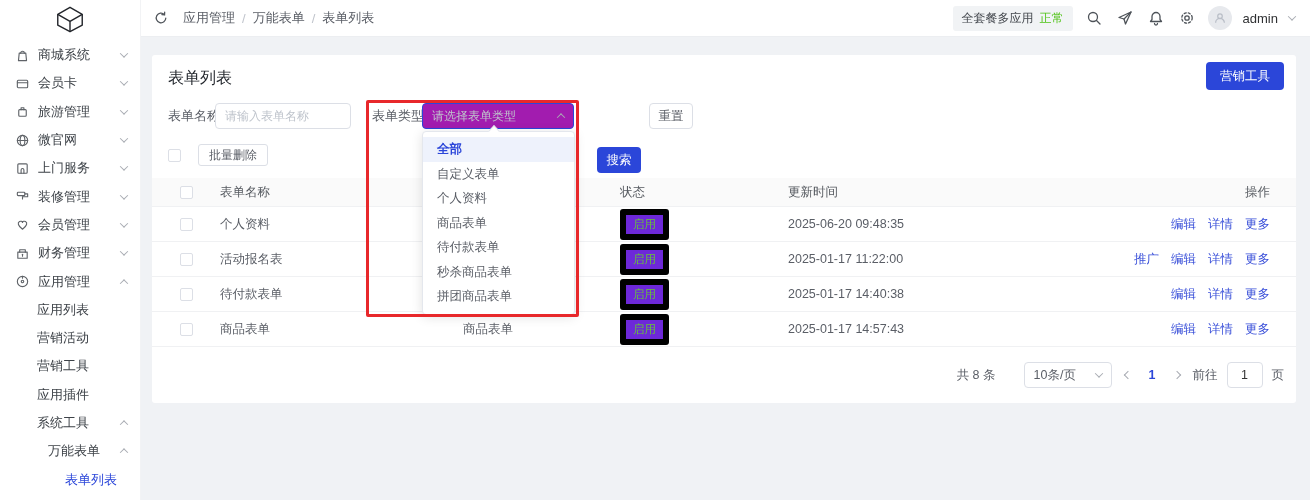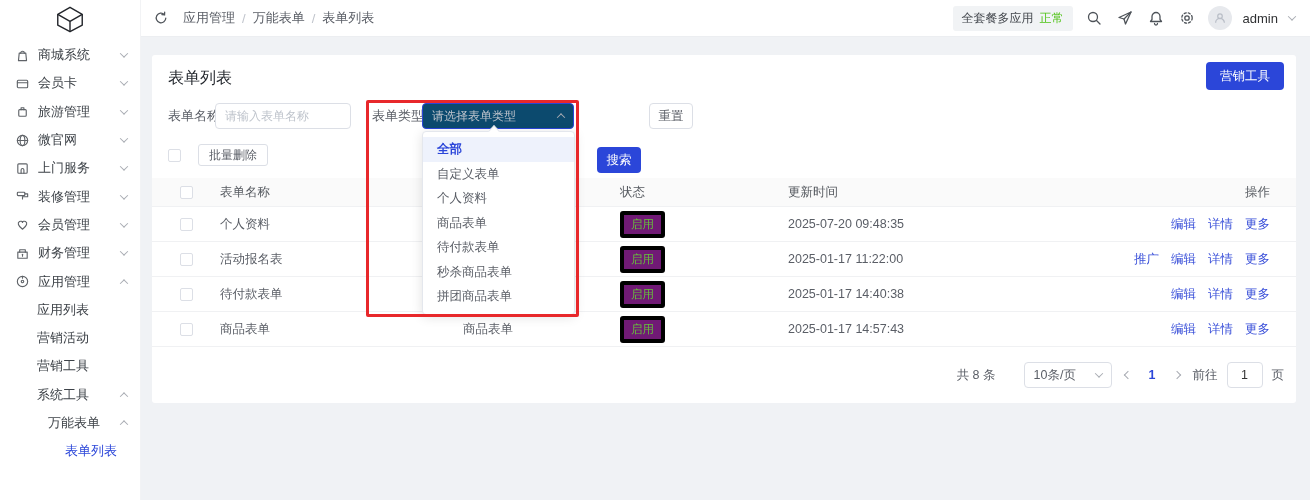--- a/index.html
+++ b/index.html
@@ -45,42 +45,42 @@
   .card-title { position:absolute; left:16px; top:13px; font-size:16px; color:#24282e; }
   .add-btn { position:absolute; right:12px; top:7px; height:28px; line-height:28px; padding:0 14px; background:#2b46d9; color:#fff; border:none; border-radius:4px; font-size:12.5px; cursor:pointer; font-family:inherit; }
 
   .filter-row { position:absolute; left:0; top:48px; width:100%; height:26px; }
   .flabel { position:absolute; top:0; height:26px; line-height:26px; font-size:13px; color:#5a5e66; }
   .name-label { left:16px; }
   .type-label { left:220px; }
   .txt-input { position:absolute; top:0; height:26px; border:1px solid #dcdfe6; border-radius:4px; padding:0 9px; font-size:12px; color:#333; outline:none; font-family:inherit; }
   .txt-input::placeholder { color:#bfc4cc; }
   .name-input { left:63px; width:136px; }
-  .type-select { position:absolute; left:270px; top:0; width:152px; height:26px; border:1px solid #2b46d9; border-radius:4px; display:flex; align-items:center; padding:0 9px; cursor:pointer; background:#0c4a6e; }
+  .type-select { position:absolute; left:270px; top:0; width:152px; height:26px; border:1px solid #2b46d9; border-radius:4px; display:flex; align-items:center; padding:0 9px; cursor:pointer; background:#a21caf; }
   .type-select .ph { font-size:12px; color:#bfc4cc; }
   .type-select .chev { margin-left:auto; }
   .btn { height:26px; border-radius:4px; font-size:12.5px; cursor:pointer; font-family:inherit; }
   .search-btn { position:absolute; left:445px; top:0; width:44px; background:#2b46d9; color:#fff; border:none;margin-top:44px; }
   .reset-btn { position:absolute; left:497px; top:0; width:44px; background:#fff; color:#5a5e66; border:1px solid #dcdfe6; }
 
   .batch-row { position:absolute; left:16px; top:89px; height:22px; display:flex; align-items:center; }
   .cbox { width:13px; height:13px; border:1px solid #dcdfe6; border-radius:2px; background:#fff; cursor:pointer; flex:0 0 auto; }
   .batch-btn { margin-left:17px; height:22px; padding:0 10px; background:#fff; border:1px solid #dcdfe6; border-radius:3px; color:#5a5e66; font-size:12px; cursor:pointer; font-family:inherit; }
 
   
   .table { position:absolute; left:0; top:123px; width:100%; font-size:12.5px; color:#5a5e66; }
   .trow { display:flex; align-items:center; height:35px; padding:0 26px 0 16px; border-bottom:1px solid #f0f1f3; }
   .thead { height:29px; background:#fafafa; border-bottom:1px solid #f0f1f3; color:#55595f; }
   .c-check { width:52px; display:flex; padding-left:12px; }
   .c-name { width:243px; }
   .c-type { width:157px; }
   .c-status { width:168px; }
   .c-time { flex:1; }
   .c-actions { display:flex; gap:12px; justify-content:flex-end; min-width:180px; }
-  .status-badge { display:inline-block; padding:2px 7px; font-size:11.5px; color:#67c23a; background:#701a75; border:4px solid #000000; border-radius:3px; }
+  .status-badge { display:inline-block; padding:2px 7px; font-size:11.5px; color:#67c23a; background:#6d28d9; border:6px solid #000000; border-radius:3px; }
   .alink { color:#3a50d9; cursor:pointer; }
 
   
   .pager { position:absolute; right:12px; top:307px; display:flex; align-items:center; gap:9px; font-size:12.5px; color:#5a5e66; }
   .psize { width:88px; height:26px; border:1px solid #dcdfe6; border-radius:4px; display:flex; align-items:center; padding:0 9px; cursor:pointer; background:#fff;margin-left:19px; }
   .psize .chev { margin-left:auto; }
   .parrow { padding:0 4px; cursor:pointer; display:flex; }
   .pnum { color:#2b46d9; font-weight:bold; padding:0 5px; cursor:pointer; }
   .goto-input { width:36px; height:26px; border:1px solid #dcdfe6; border-radius:4px; text-align:center; font-size:12.5px; color:#333; outline:none; font-family:inherit; }
 
@@ -205,20 +205,23 @@
       </div>
 
       <div class="nav-item lv2">
         <span>应用列表</span>
       </div>
       <div class="nav-item lv2">
         <span>营销活动</span>
       </div>
       <div class="nav-item lv2">
         <span>营销工具</span>
+      </div>
+      <div class="nav-item lv2">
+        <span>应用插件</span>
       </div>
       <div class="nav-item lv2">
         <span>系统工具</span>
         <span class="chev up ml-auto"></span>
       </div>
       <div class="nav-item lv3">
         <span>万能表单</span>
         <span class="chev up ml-auto"></span>
       </div>
       <div class="nav-item lv4 active">
@@ -315,21 +318,21 @@
         <span class="c-actions">操作</span>
       </div>
 
       <div class="trow">
         <span class="c-check">
             <span class="cbox"></span>
           </span>
         <span class="c-name">个人资料</span>
         <span class="c-type"></span>
         <span class="c-status"><span class="status-badge">启用</span></span>
-        <span class="c-time">2025-07-20 09:48:35</span>
+        <span class="c-time">2025-06-20 09:48:35</span>
         <span class="c-actions">
           <span class="alink">编辑</span>
           <span class="alink">详情</span>
           <span class="alink">更多</span>
         </span>
       </div>
 
       <div class="trow">
         <span class="c-check">
             <span class="cbox"></span>

